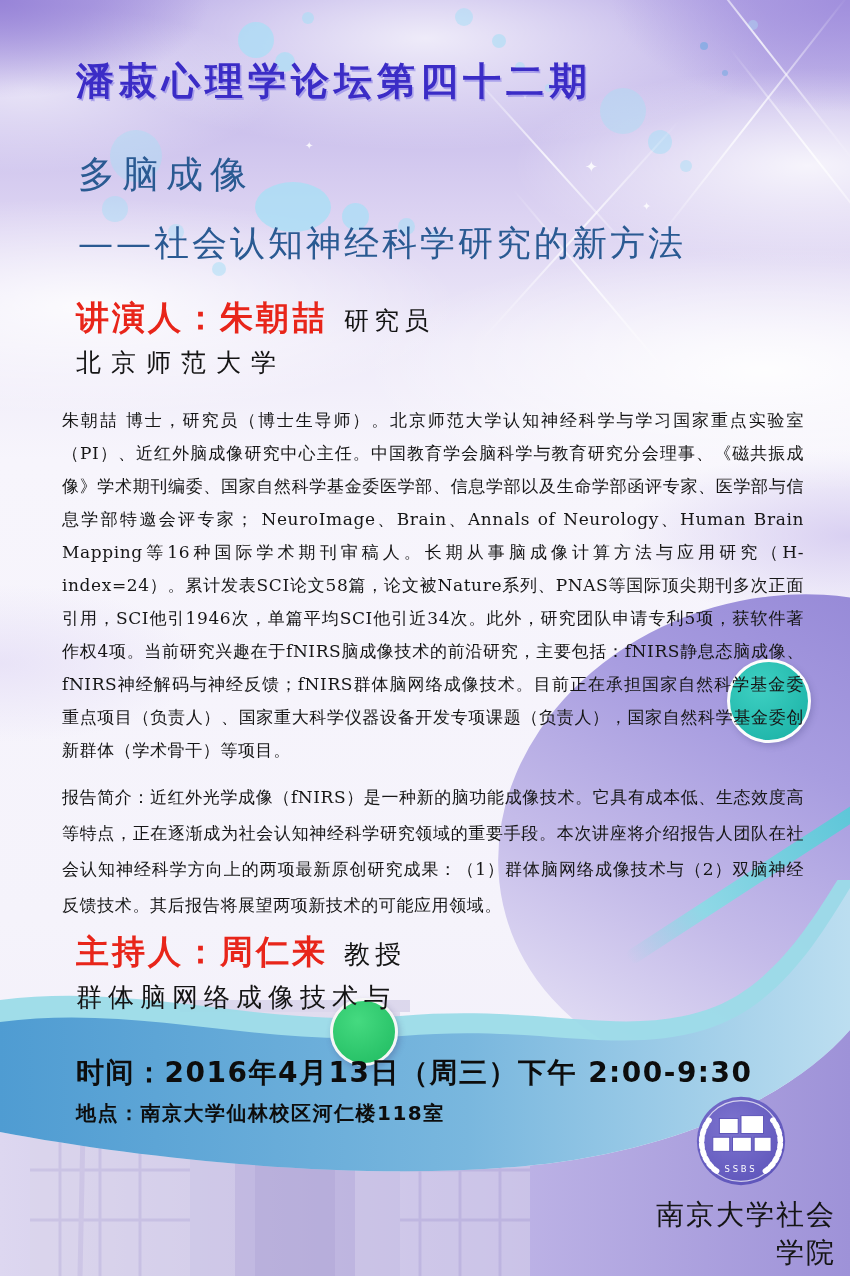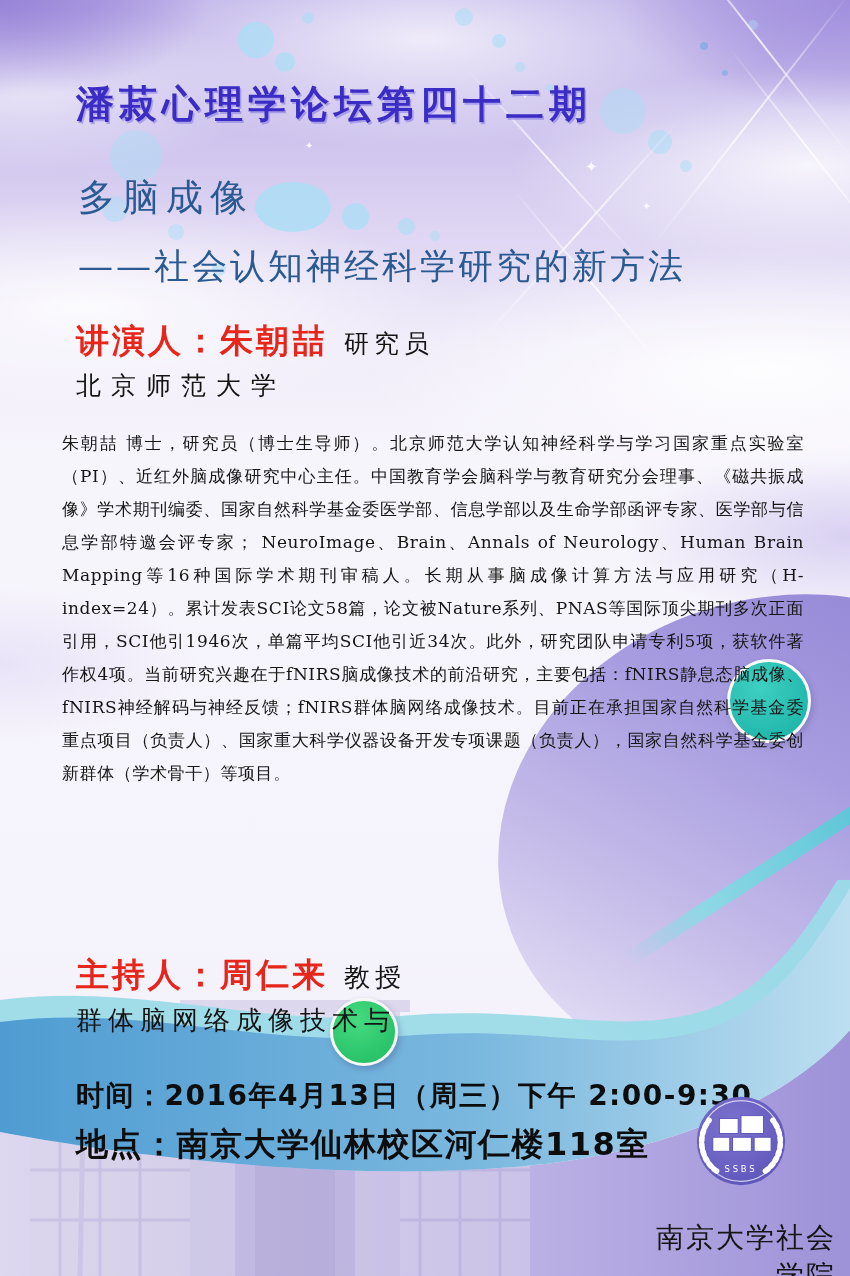--- a/index.html
+++ b/index.html
@@ -34,38 +34,38 @@
   
   .teal-circle{position:absolute;left:727px;top:659px;width:78px;height:78px;border-radius:50%;
     background:radial-gradient(circle at 38% 32%,#3ed0c2,#21b7ab 75%);
     border:3px solid #fcfcfc;box-shadow:2px 3px 6px rgba(60,60,120,.25);z-index:2;}
   .green-circle{position:absolute;left:330px;top:998px;width:62px;height:62px;border-radius:50%;
     background:radial-gradient(circle at 40% 32%,#45da80,#27c167 78%);
     border:3px solid #f6f6f6;box-shadow:2px 3px 6px rgba(60,60,120,.3);z-index:6;}
   
   .wave{position:absolute;left:0;top:880px;width:850px;height:396px;z-index:3;}
   
-  .txt{position:absolute;z-index:8;color:#111;margin-top:23px;}
+  .txt{position:absolute;z-index:8;color:#111;}
   .forum-title{left:76px;top:56px;font-size:38px;font-weight:700;letter-spacing:5px;color:#3b2cc6;
     text-shadow:1.5px 1.5px 0 rgba(130,118,228,.55);}
   .lect1{left:78px;top:150px;font-size:37px;letter-spacing:7px;color:#2a5a92;font-family:"DejaVu Serif",serif;}
   .lect2{left:78px;top:220px;font-size:35px;letter-spacing:3px;color:#2a5a92;font-family:"DejaVu Serif",serif;text-align:center;}
   .person-line{white-space:nowrap;}
   .person-name{font-size:33px;font-weight:700;letter-spacing:3px;color:#e8251a;}
   .person-title{font-size:25px;letter-spacing:5px;color:#141414;font-family:"DejaVu Serif",serif;margin-left:16px;}
   .speaker-line{left:76px;top:296px;}
   .speaker-aff{left:76px;top:346px;font-size:25px;letter-spacing:10px;color:#141414;font-family:"DejaVu Serif",serif;}
   .bio{left:62px;top:404px;width:742px;font-size:17px;line-height:33px;letter-spacing:.6px;
     text-align:justify;color:#161616;font-family:"DejaVu Serif",serif;}
   .abstract{left:62px;top:779px;width:742px;font-size:17px;line-height:36px;letter-spacing:.6px;
     text-align:justify;color:#161616;font-family:"DejaVu Serif",serif;}
   .host-line{left:76px;top:930px;}
   .host-aff{left:76px;top:980px;font-size:26px;letter-spacing:6px;color:#141414;font-family:"DejaVu Serif",serif;}
   .time-line{left:76px;top:1054px;font-size:28px;font-weight:700;letter-spacing:1.5px;color:#0d0d0d;}
-  .loc-line{left:76px;top:1100px;font-size:32px;font-weight:700;letter-spacing:1.5px;color:#0d0d0d;}
+  .loc-line{left:76px;top:1100px;font-size:20px;font-weight:700;letter-spacing:1.5px;color:#0d0d0d;}
   .organizer{left:636px;top:1196px;width:200px;text-align:right;font-size:28px;letter-spacing:2px;
     color:#151515;font-family:"DejaVu Serif",serif;z-index:8;}
   .logo{position:absolute;left:694px;top:1094px;width:94px;height:94px;z-index:8;}
 </style>
 </head>
 <body>
 
 <div class="poster">
 
   <div>
@@ -162,20 +162,21 @@
   <div class="txt lect1">多脑成像</div>
   <div class="txt lect2">——社会认知神经科学研究的新方法</div>
 
   <div class="txt speaker-line person-line">
     <span class="person-name">讲演人：朱朝喆</span><span class="person-title">研究员</span>
   </div>
   <div class="txt speaker-aff">北京师范大学</div>
 
   <div class="txt bio">朱朝喆 博士，研究员（博士生导师）。北京师范大学认知神经科学与学习国家重点实验室（PI）、近红外脑成像研究中心主任。中国教育学会脑科学与教育研究分会理事、《磁共振成像》学术期刊编委、国家自然科学基金委医学部、信息学部以及生命学部函评专家、医学部与信息学部特邀会评专家； NeuroImage、Brain、Annals of Neurology、Human Brain Mapping等16种国际学术期刊审稿人。长期从事脑成像计算方法与应用研究（H-index=24）。累计发表SCI论文58篇，论文被Nature系列、PNAS等国际顶尖期刊多次正面引用，SCI他引1946次，单篇平均SCI他引近34次。此外，研究团队申请专利5项，获软件著作权4项。当前研究兴趣在于fNIRS脑成像技术的前沿研究，主要包括：fNIRS静息态脑成像、fNIRS神经解码与神经反馈；fNIRS群体脑网络成像技术。目前正在承担国家自然科学基金委重点项目（负责人）、国家重大科学仪器设备开发专项课题（负责人），国家自然科学基金委创新群体（学术骨干）等项目。</div>
 
+  <div class="txt abstract">报告简介：近红外光学成像（fNIRS）是一种新的脑功能成像技术。它具有成本低、生态效度高等特点，正在逐渐成为社会认知神经科学研究领域的重要手段。本次讲座将介绍报告人团队在社会认知神经科学方向上的两项最新原创研究成果：（1）群体脑网络成像技术与（2）双脑神经反馈技术。其后报告将展望两项新技术的可能应用领域。</div>
 
   <div class="txt host-line person-line">
     <span class="person-name">主持人：周仁来</span><span class="person-title" style="font-size:26px;">教授</span>
   </div>
   <div class="txt host-aff">群体脑网络成像技术与</div>
 
   <div class="txt time-line">时间：2016年4月13日（周三）下午 2:00-9:30</div>
   <div class="txt loc-line">地点：南京大学仙林校区河仁楼118室</div>
 
   <svg class="logo" viewBox="-50 -50 100 100">

